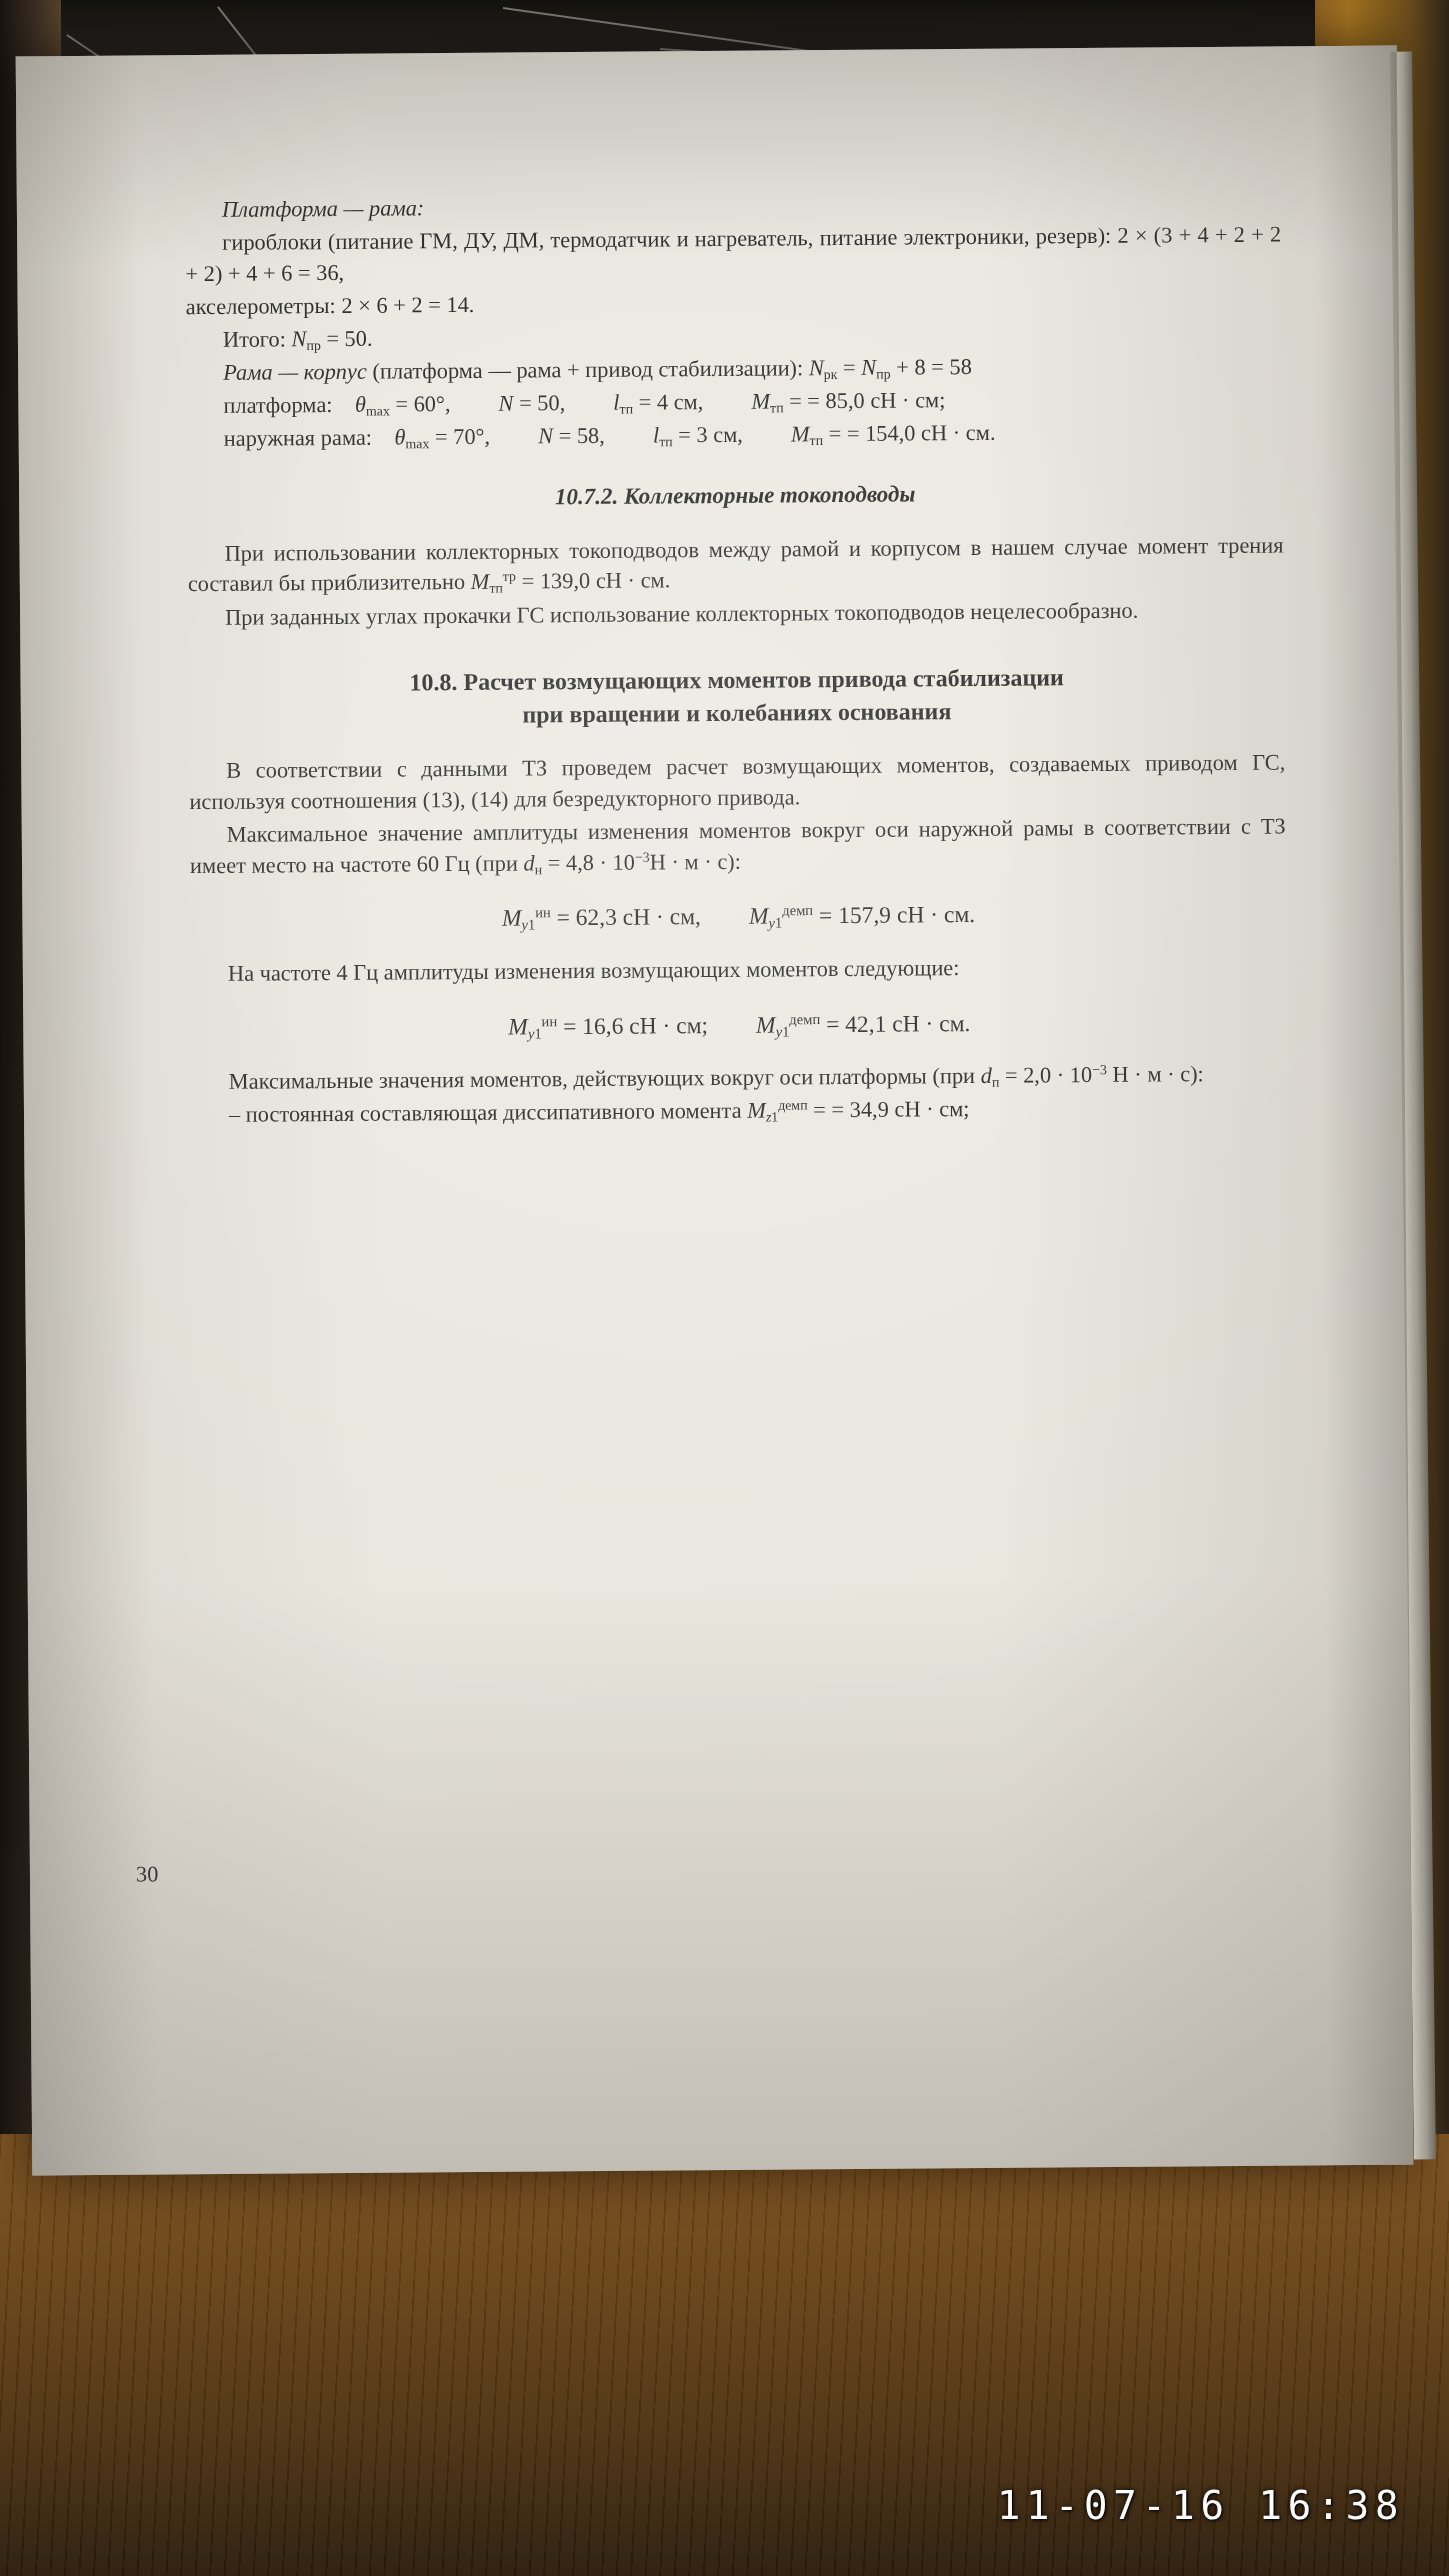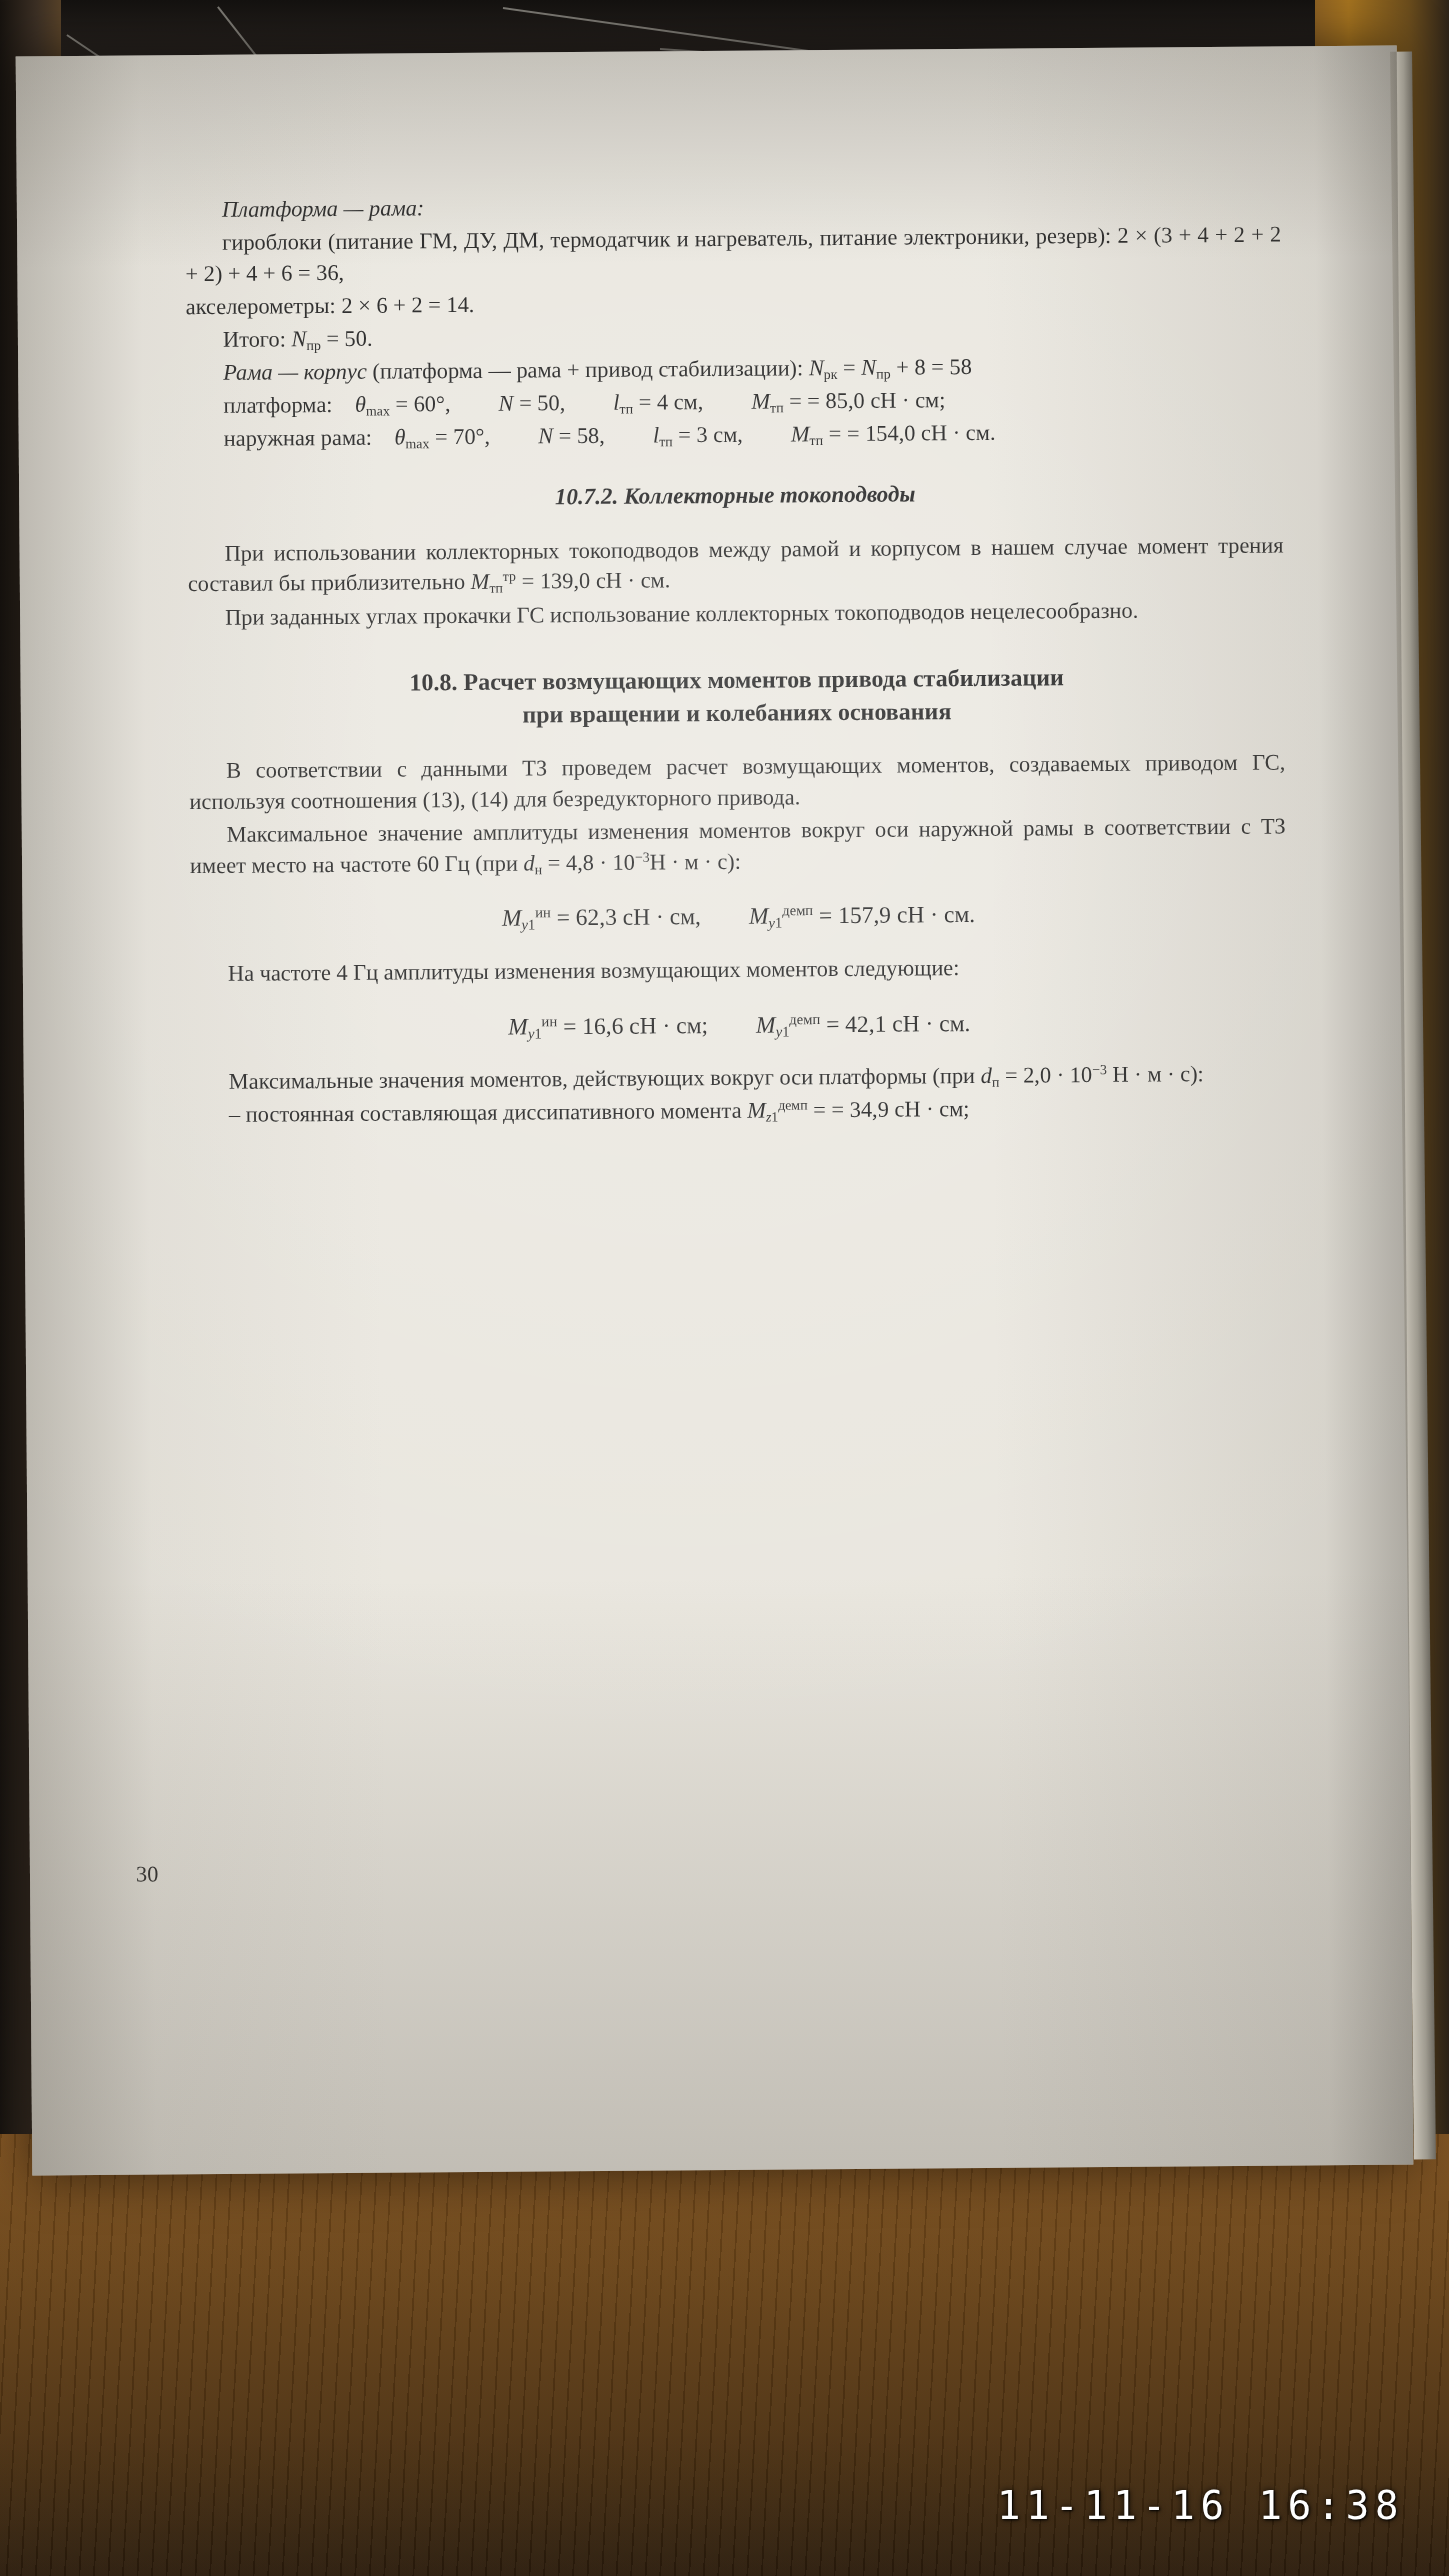--- a/index.html
+++ b/index.html
@@ -243,15 +243,15 @@
         – постоянная составляющая диссипативного момента <span class="mi">M</span><sub><span class="mi">z</span>1</sub><sup>демп</sup> = = 34,9 сН · см;
       </p>
 
     </div>
 
     <div id="page-number">30</div>
 
     <div id="page-shade"></div>
   </div>
 
-  <div id="timestamp">11-11-16 16:38</div>
+  <div id="timestamp">11-07-16 16:38</div>
 </div>
 
 
 </body></html>

